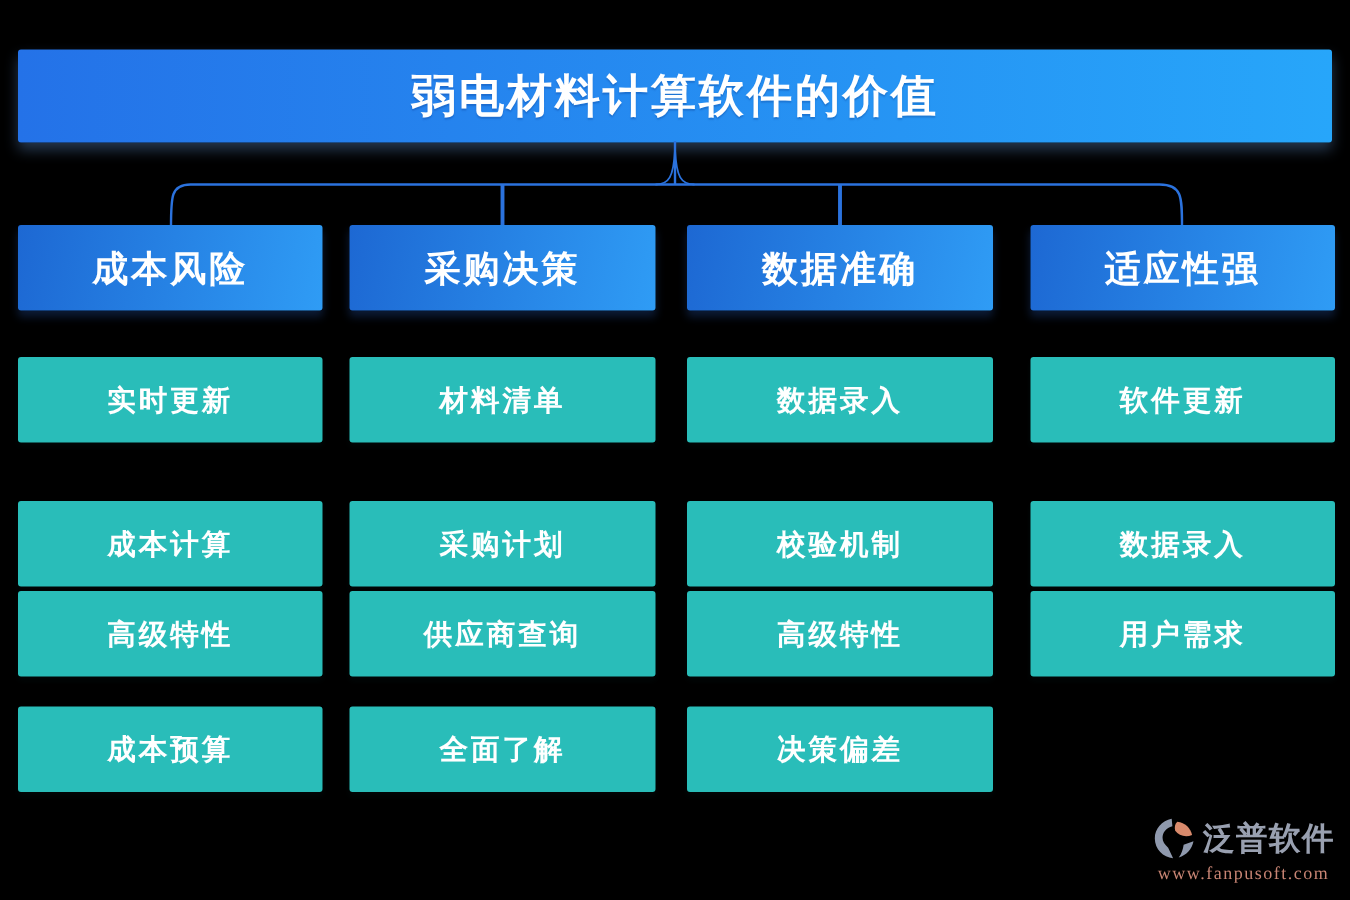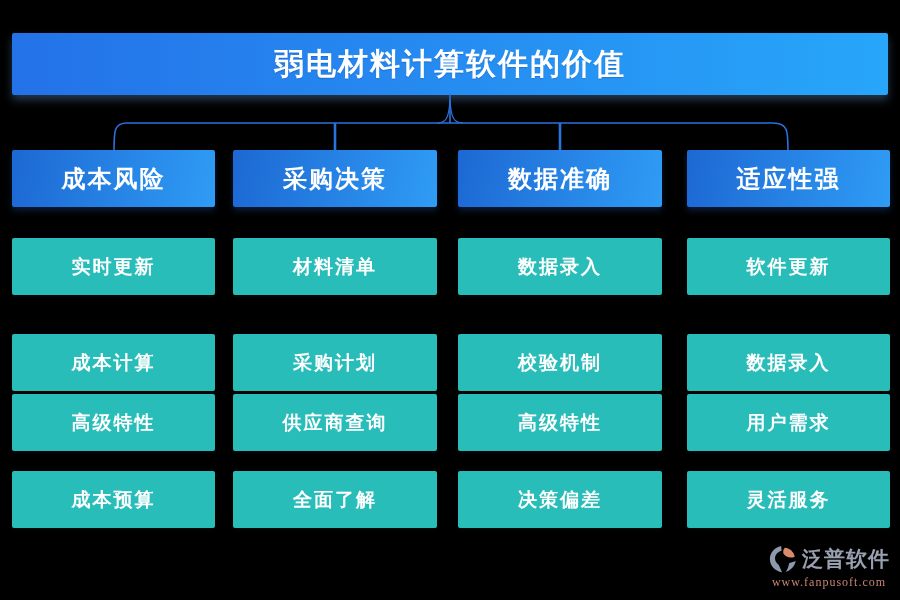--- a/index.html
+++ b/index.html
@@ -154,21 +154,20 @@
     <div class="item-box r1">校验机制</div>
     <div class="item-box r2">高级特性</div>
     <div class="item-box r3">决策偏差</div>
   </div>
 
   <div class="column c3">
     <div class="header-box">适应性强</div>
     <div class="item-box r0">软件更新</div>
     <div class="item-box r1">数据录入</div>
     <div class="item-box r2">用户需求</div>
-    <div class="item-box r3">灵活服务</div>
   </div>
 
   <div class="watermark">
     <div class="brand-row">
       <svg width="30" height="30" viewBox="0 0 32 32" xmlns="http://www.w3.org/2000/svg">
         <path fill="#8f99ad" d="M14,2 C7,3.5 2,9 2,16 C2,23.5 8,29.5 15,30 L11.5,22.5 C9,20.5 7.5,18 7.5,15.5 C7.5,11.5 10,8.5 14.5,7.2 Z"></path>
         <path fill="#d98a6c" d="M18,4 C23.5,4.5 27.5,8.5 28.5,13.5 C24,15.5 19,14 16.5,10.5 C15.8,8 16.3,5.5 18,4 Z"></path>
         <path fill="#8f99ad" d="M19,29.5 C24.5,28 28.5,23.5 29.5,18 L22.5,20.5 C22,24 21,27 19,29.5 Z"></path>
       </svg>
       <span class="brand">泛普软件</span>

